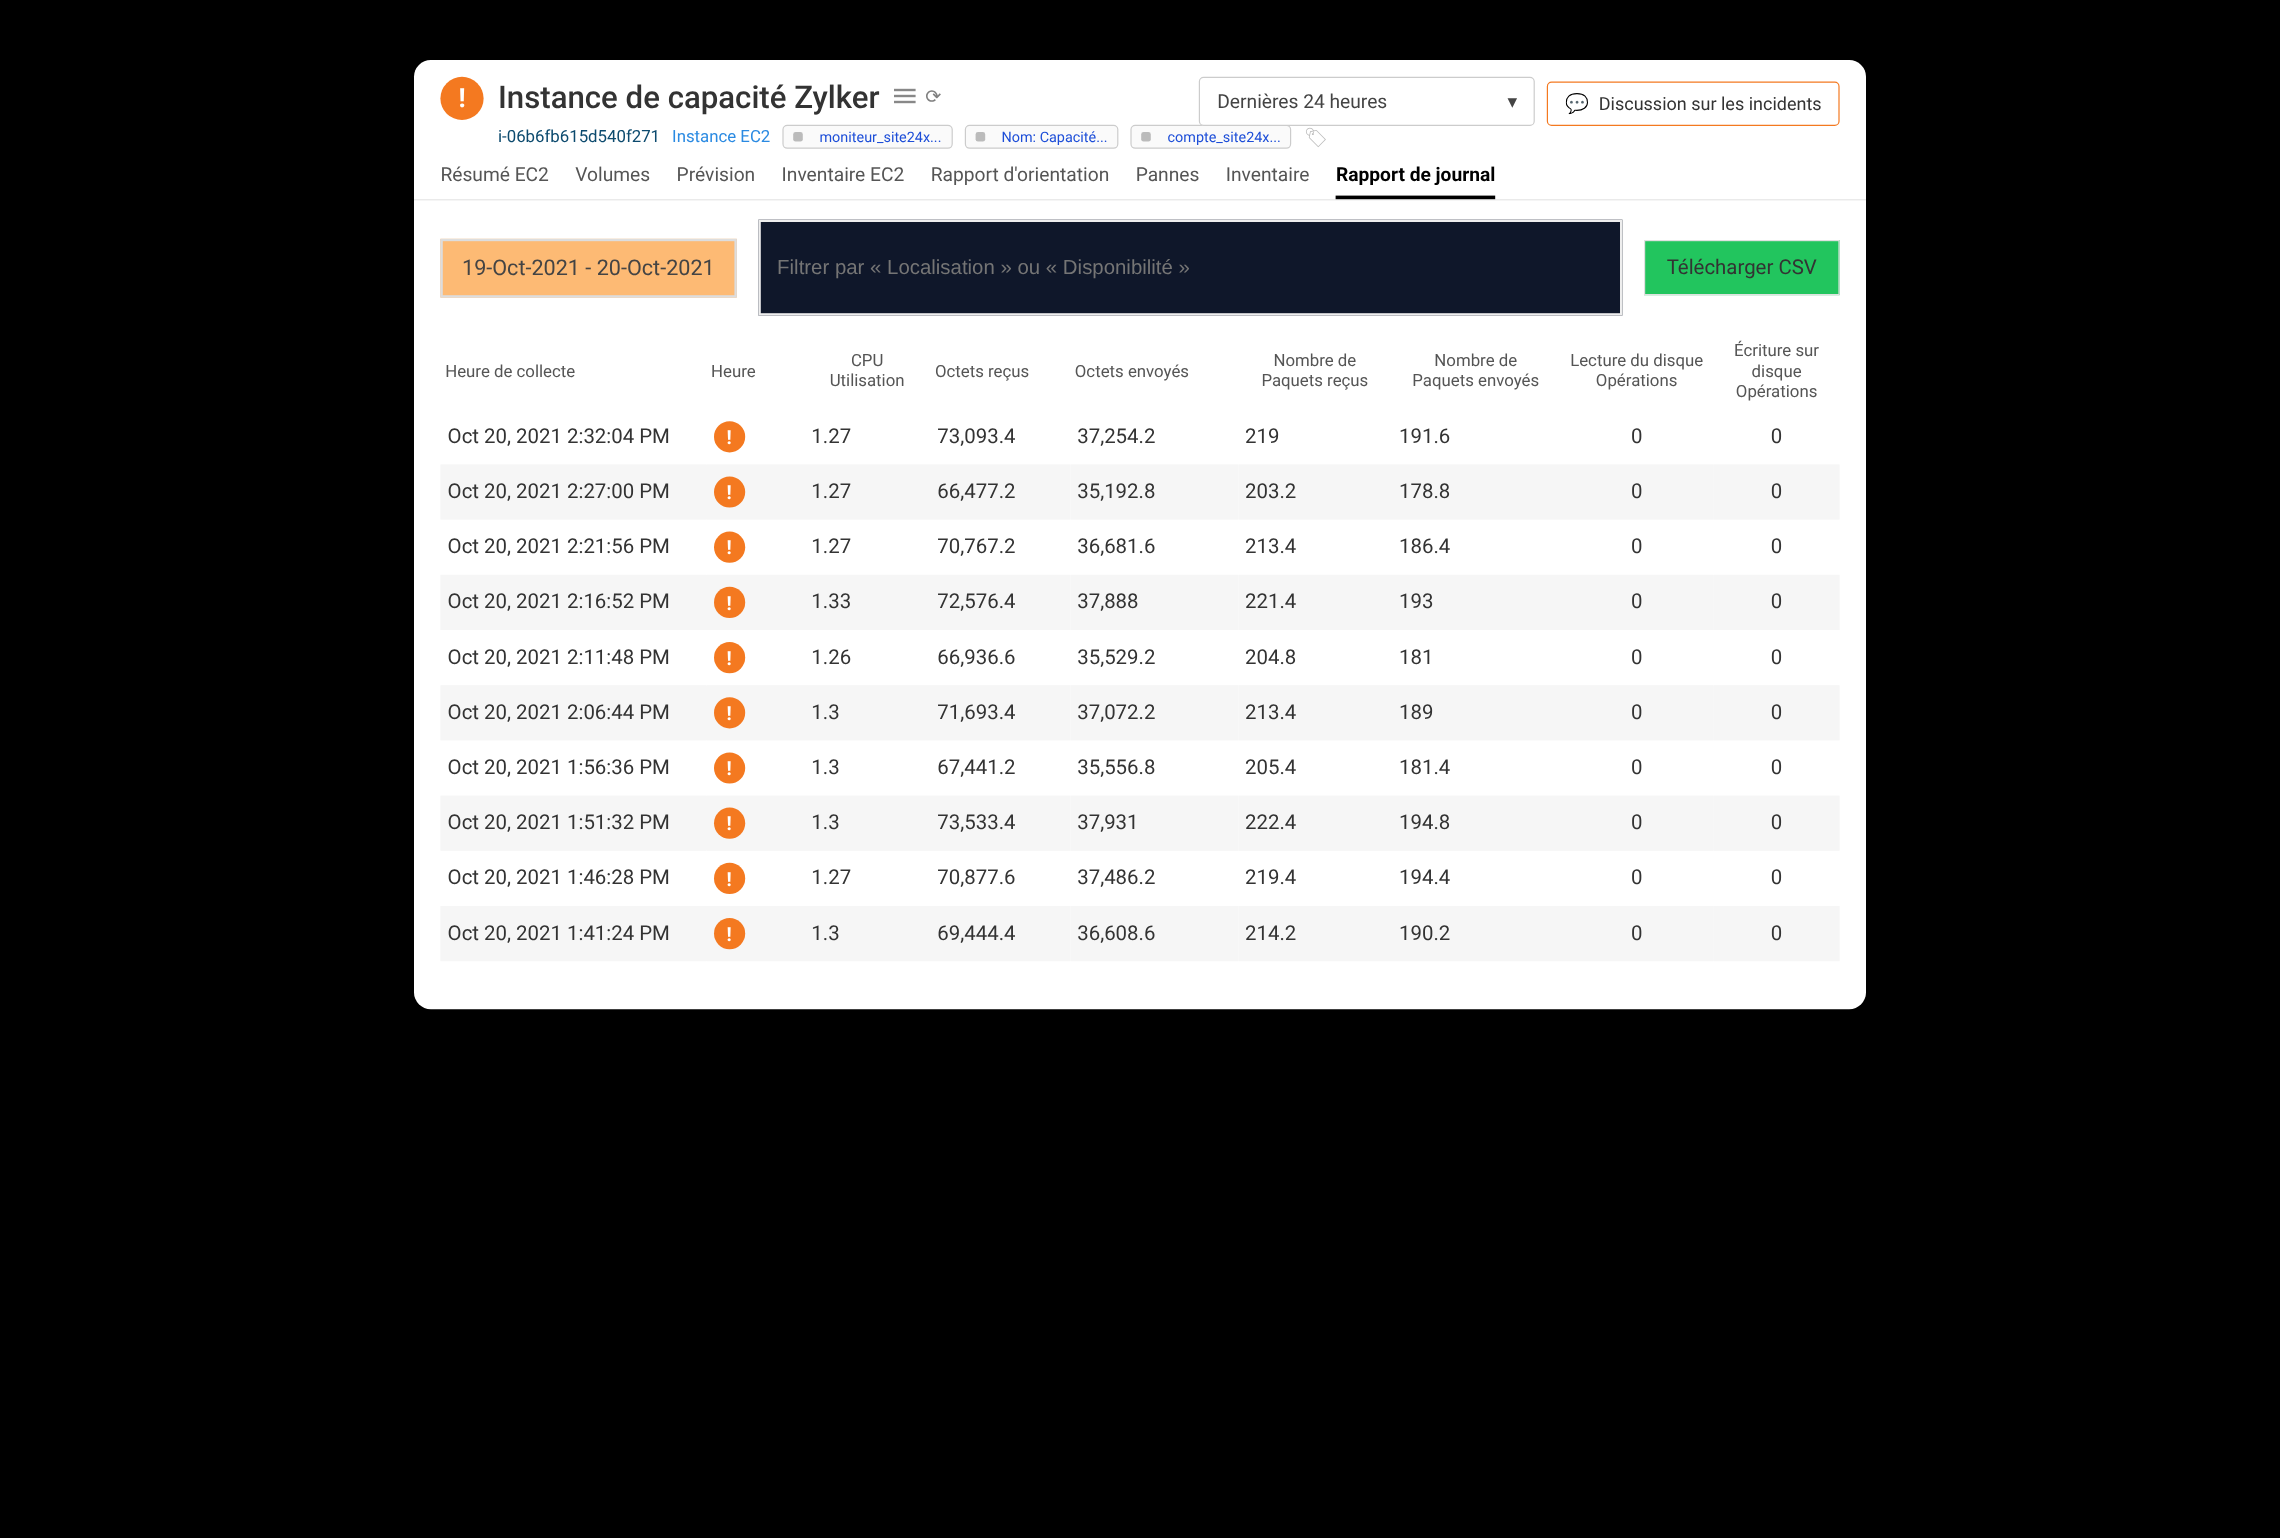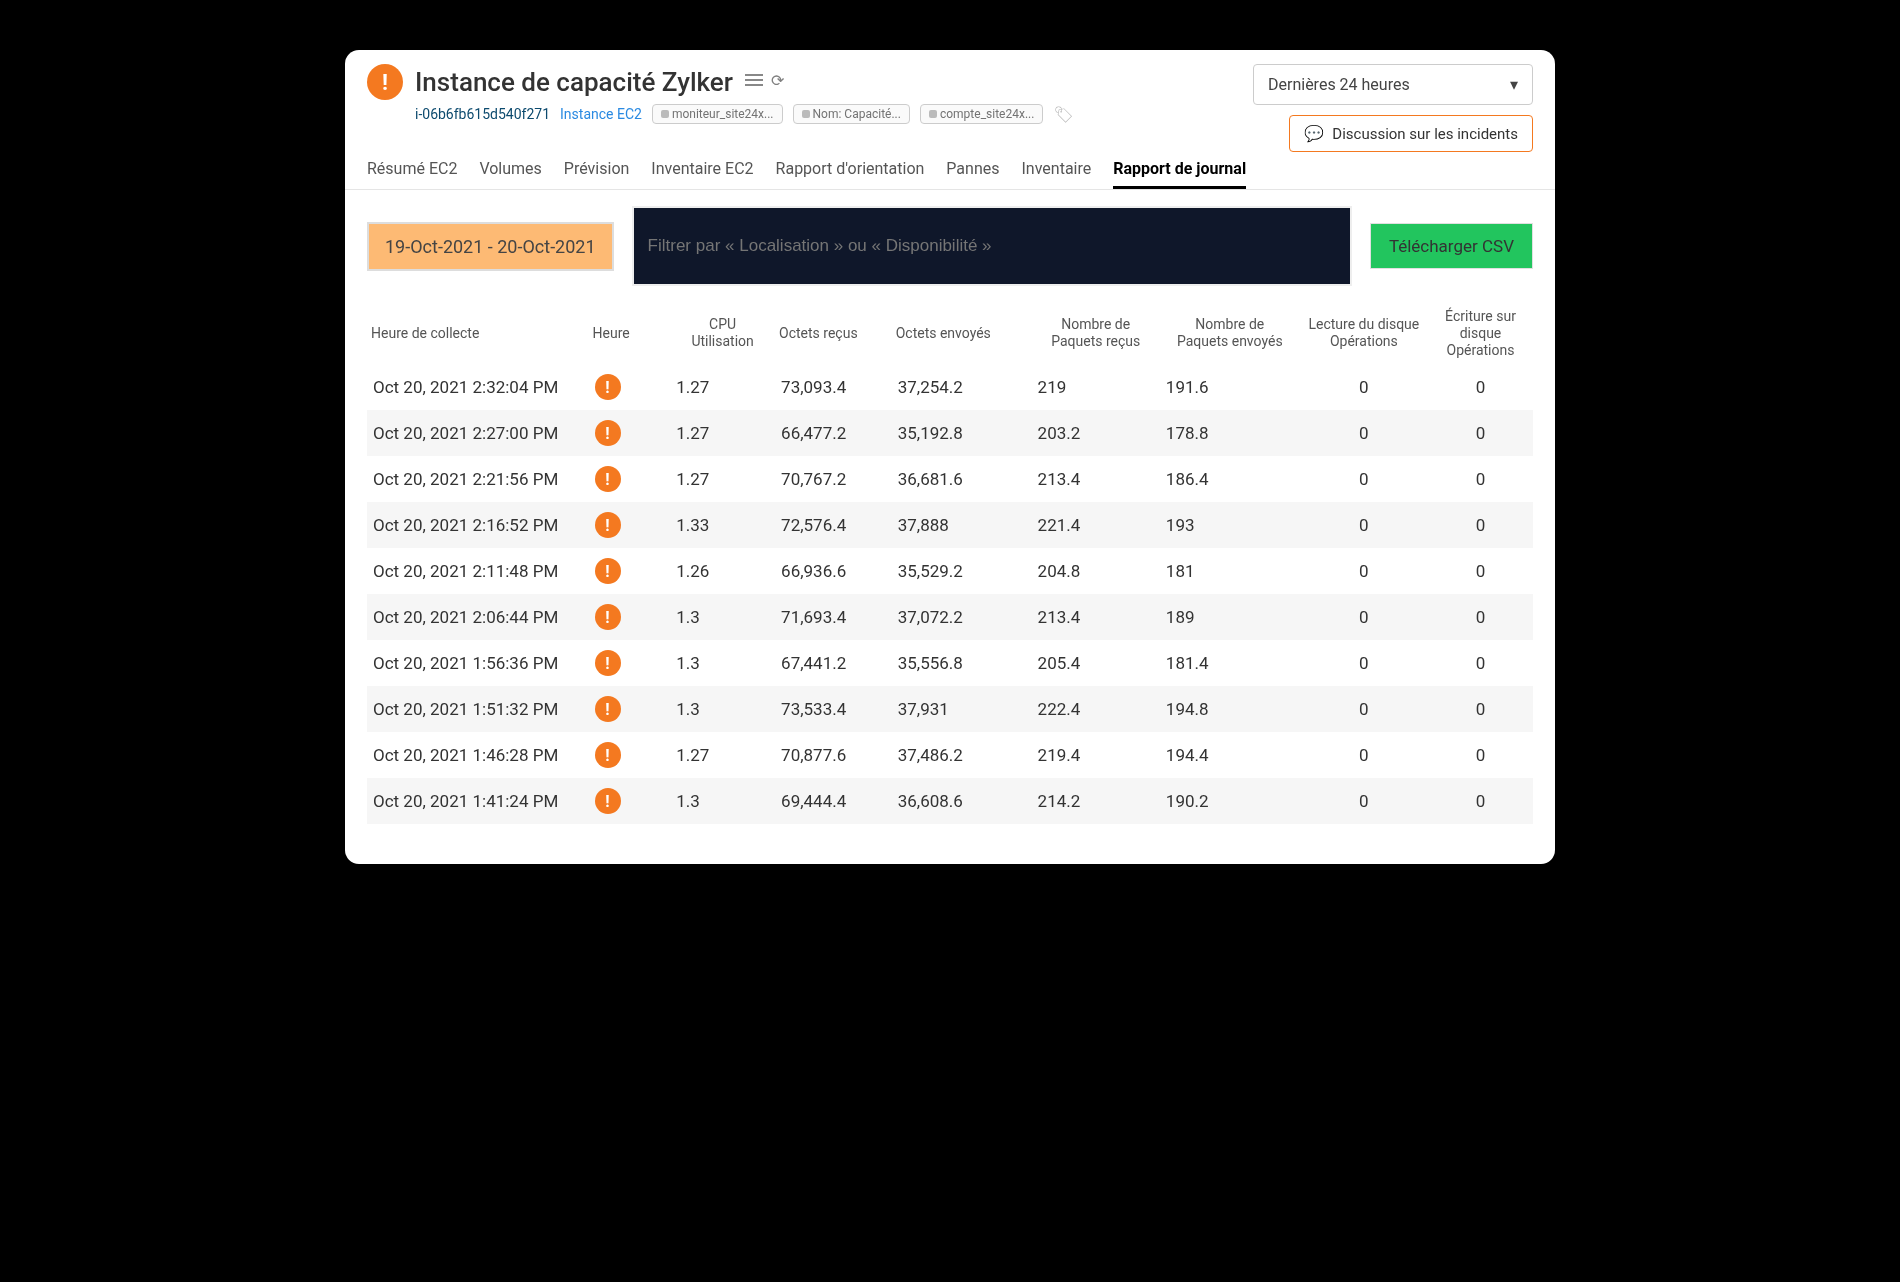--- a/index.html
+++ b/index.html
@@ -30,43 +30,43 @@
 }
 .status-circle.small { width: 26px; height: 26px; font-size: 16px; }
 .title { font-size: 26px; font-weight: 500; color: #333; }
 .title-icons { margin-left: 12px; display: flex; gap: 8px; color: #808080; }
 .title-icons span { cursor: pointer; }
 .subheader { display: flex; align-items: center; gap: 10px; margin-top: 4px; margin-left: 48px; font-size: 14px; flex-wrap: wrap;}
 .instance-id { color: #0c4a6e; }
 .instance-type { color: #2a8ae2; }
 .tag-pill {
   border: 1px solid #ccc; border-radius: 4px;
-  padding: 2px 8px; font-size: 12px; color: #737373;
-  display: inline-flex; align-items: center; gap: 3px;
+  padding: 2px 8px; font-size: 12px; color: #1d4ed8;
+  display: inline-flex; align-items: center; gap: 14px;
   background: #fafafa;
 }
 .tag-pill .bullet { display:inline-block; width:8px; height:8px; background:#bbb; border-radius:2px;}
 .tag-icon { color: #bbb; font-size: 16px;}
-.top-right { position: absolute; top: 14px; right: 22px; display: flex; flex-direction: column; gap: 10px; align-items: flex-end;}
+.top-right { position: absolute; top: 14px; right: 22px; display: flex; flex-direction: row; gap: 10px; align-items: flex-end;}
 .range-select {
   width: 280px; border: 1px solid #ccc; border-radius: 4px;
   padding: 10px 14px; font-size: 16px; color: #444;
   display: flex; justify-content: space-between; align-items: center;
   cursor: pointer; background: #fff;
 }
 .discuss-btn {
   border: 1px solid #f47920; border-radius: 4px;
   padding: 8px 14px; font-size: 15px; color: #333;
   display: inline-flex; align-items: center; gap: 8px;
   cursor: pointer; background: #fff;
 }
 .discuss-btn .chat-icon { color: #555; font-size: 16px;}
 .tabs {
   display: flex; gap: 22px; padding: 0 22px;
-  border-bottom: 1px solid #e5e5e5; margin-top: 27px;
+  border-bottom: 1px solid #e5e5e5; margin-top: 4px;
   font-size: 16px; color: #555; text-align: center;
 }
 .tab { padding: 8px 0; cursor: pointer; white-space: nowrap;}
 .tab.active { color: #000; font-weight: 700; border-bottom: 3px solid #000; }
 .controls {
   display: flex; gap: 18px; padding: 16px 22px;
   align-items: center;
 }
 .date-box {
   border: 2px solid #ddd; background: #fdba74;

